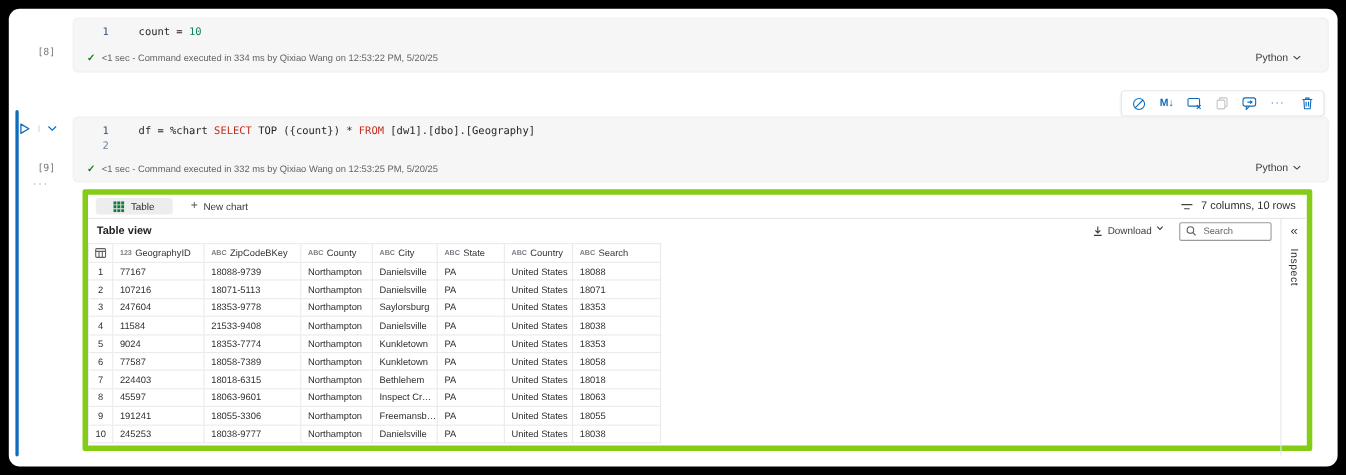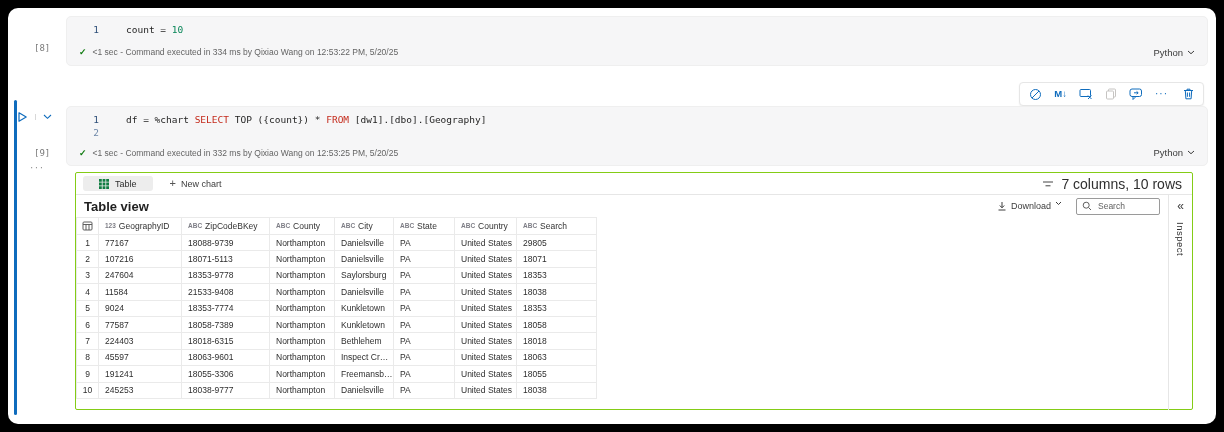--- a/index.html
+++ b/index.html
@@ -18,21 +18,21 @@
   .gutter{width:32px;text-align:right;color:#6d87a8;flex:none;}
   .gutter.active{color:#2c4d77;}
   .code{margin-left:27px;color:#1f1f1f;white-space:pre;}
   .tok-num{color:#098658;}
   .tok-kw{color:#c42b1c;}
   .status-row{position:absolute;left:12px;display:flex;align-items:center;gap:6px;}
   .cell1 .status-row{bottom:8px;}
   .cell2 .status-row{bottom:7px;}
   .check{color:#0e7a0e;font-size:9px;font-weight:bold;line-height:1;}
   .status-text{font-size:8.5px;color:#646464;}
-  .kernel{position:absolute;right:12px;bottom:7px;font-size:9.5px;color:#3b3b3b;display:flex;
+  .kernel{position:absolute;right:24px;bottom:7px;font-size:9.5px;color:#3b3b3b;display:flex;
           align-items:center;gap:4px;cursor:pointer;}
   .exec-count{position:absolute;font-size:9px;color:#7a7a7a;font-family:"DejaVu Sans Mono",monospace;}
   .exec-c1{left:26px;top:35px;}
   .exec-c2{left:26px;top:140px;}
   .more-dots{position:absolute;left:22px;top:154px;color:#8a8a8a;font-size:10px;letter-spacing:1.5px;cursor:pointer;}
   .sel-bar{position:absolute;left:6px;top:92px;width:3px;height:315px;background:#0f6cbd;border-radius:2px;}
   .run-controls{position:absolute;left:9px;top:101px;display:flex;align-items:center;height:16px;}
   .run-btn{padding-right:7px;display:flex;cursor:pointer;}
   .run-chevron{padding-left:7px;border-left:1px solid #d8d8d8;display:flex;cursor:pointer;}
 
@@ -40,33 +40,33 @@
   .cell-toolbar{position:absolute;right:12px;top:74px;height:24px;display:flex;align-items:center;
                 gap:12px;padding:0 9px;background:#fff;border:1px solid #e6e6e6;border-radius:4px;
                 box-shadow:0 1px 2px rgba(0,0,0,.06);box-sizing:border-box;}
   .tb-btn{display:flex;align-items:center;cursor:pointer;}
   .md-label{font-size:9.5px;font-weight:600;color:#0f6cbd;line-height:1;}
   .more-label{color:#0f6cbd;font-size:10px;letter-spacing:1px;line-height:1;}
   .tb-trash{margin-left:3px;}
 
   
   .output{position:absolute;left:67px;top:164px;width:1118px;height:238px;background:#fff;
-          border:1px solid #84cc16;border-radius:2px;box-sizing:border-box;}
+          border:5px solid #84cc16;border-radius:2px;box-sizing:border-box;}
   .tabbar{height:21px;display:flex;align-items:center;border-bottom:1px solid #e6e6e6;padding:0 10px 0 7px;}
   .tab-pill{display:flex;align-items:center;gap:6px;background:#ededed;border-radius:3px;height:15px;
             padding:0 16px;font-size:9px;color:#2f2f2f;cursor:pointer;}
   .new-chart{display:flex;align-items:center;gap:5px;margin-left:17px;font-size:9px;color:#3c3c3c;cursor:pointer;}
   .plus-glyph{font-size:11px;color:#555;line-height:1;}
   .flex-spacer{flex:1;}
   .filter-btn{display:flex;margin-right:7px;cursor:pointer;}
-  .summary{font-size:14px;color:#2f2f2f;}
+  .summary{font-size:10px;color:#2f2f2f;}
   .output-body{display:flex;height:215px;}
   .main-area{flex:1;min-width:0;}
   .view-toolbar{height:22px;display:flex;align-items:center;padding:0 8px;}
-  .view-title{font-size:13px;font-weight:700;color:#1f1f1f;text-align:right;}
+  .view-title{font-size:10px;font-weight:700;color:#1f1f1f;text-align:right;}
   .download{display:flex;align-items:flex-start;gap:4px;font-size:9px;color:#3c3c3c;margin-right:14px;cursor:pointer;}
   .searchbox{display:flex;align-items:center;gap:4px;border:1px solid #9a9a9a;border-radius:2px;height:15px;
              padding:0 5px;width:72px;background:#fff;}
   .searchbox input{border:none;outline:none;width:100%;font-size:8.5px;font-family:inherit;background:transparent;color:#333;}
   .searchbox input::placeholder{color:#616161;}
   table.grid{border-collapse:collapse;table-layout:fixed;width:520px;font-size:8.5px;}
   .grid th,.grid td{border:1px solid #eaeaea;padding:0 6px;height:16.4px;white-space:nowrap;overflow:hidden;
                     text-align:left;font-weight:normal;box-sizing:border-box;}
   .grid th{height:17px;background:#fff;}
   .grid th:nth-child(1),.grid td:nth-child(1){width:22px;padding:0 2px;text-align:center;}
@@ -259,21 +259,21 @@
           </thead>
           <tbody>
               <tr>
                 <td class="rnum">1</td>
                 <td>77167</td>
                 <td>18088-9739</td>
                 <td>Northampton</td>
                 <td>Danielsville</td>
                 <td>PA</td>
                 <td>United States</td>
-                <td>29805</td>
+                <td>18088</td>
               </tr>
               <tr>
                 <td class="rnum">2</td>
                 <td>107216</td>
                 <td>18071-5113</td>
                 <td>Northampton</td>
                 <td>Danielsville</td>
                 <td>PA</td>
                 <td>United States</td>
                 <td>18071</td>

